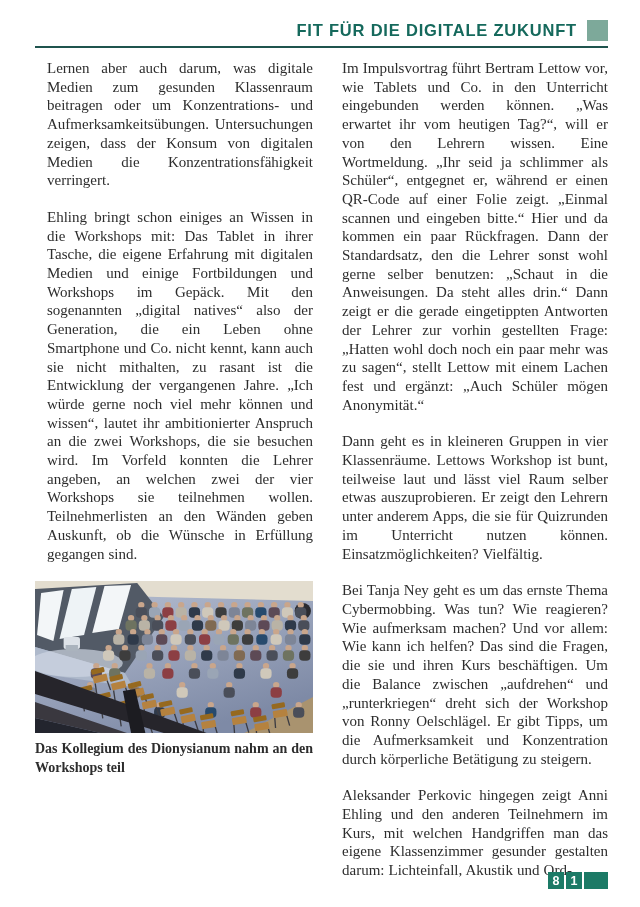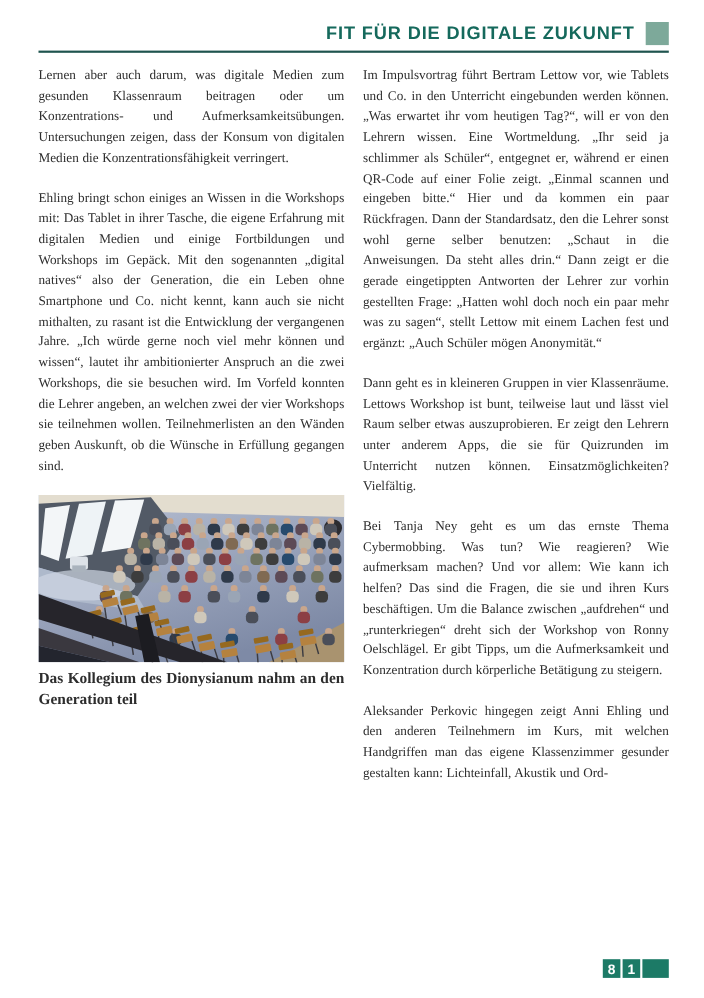--- a/index.html
+++ b/index.html
@@ -13,21 +13,21 @@
   .page-title{
     font-family:"Liberation Sans","DejaVu Sans",sans-serif;font-weight:bold;
     font-size:16.5px;letter-spacing:.8px;color:#15695c;margin:0;line-height:21px;
   }
   .header-square{width:21px;height:21px;background:#7da99a;flex:0 0 auto;}
   .header-rule{height:2px;background:#1f544e;margin-top:5px;}
   
   .columns{display:flex;gap:17px;margin-top:11px;}
   .col{flex:1;min-width:0;}
   p.body{
-    font-size:12px;line-height:18.7px;text-align:justify;margin:0 0 18px 0;
+    font-size:15px;line-height:18.7px;text-align:justify;margin:0 0 18px 12px;
     hyphens:auto;-webkit-hyphens:auto;word-spacing:.3px;
   }
   figure.photo-figure{margin:0 0 24px 0;}
   svg.photo{display:block;width:100%;height:152px;}
   .caption{
     font-weight:bold;font-size:14px;line-height:18.5px;margin-top:7px;
     text-align:justify;color:#2d2d2d;
   }
   
   .footer{position:absolute;right:32px;bottom:18px;display:flex;gap:2px;}
@@ -179,30 +179,30 @@
               <use href="#ch" transform="translate(200,140) rotate(-10)"></use>
             <use href="#ch" transform="translate(240,133) rotate(-10)"></use>
               <use href="#ch" transform="translate(222,146) rotate(-10)"></use>
           </g>
 
           <polygon points="0,90 168,152 126,152 0,113" fill="#26252b"></polygon>
           <polygon points="0,121 90,152 64,152 0,137" fill="#3a383f"></polygon>
           <polygon points="86,110 98,108 108,152 94,152" fill="#1c1c21"></polygon>
           <polygon points="0,137 64,152 0,152" fill="#23252e"></polygon>
         </svg>
-        <figcaption class="caption">Das Kollegium des Dionysianum nahm an den Generation teil</figcaption>
+        <figcaption class="caption">Das Kollegium des Dionysianum nahm an den Workshops teil</figcaption>
       </figure>
 
     </section>
 
     <section class="col">
       <p class="body">Im Impulsvortrag führt Bertram Lettow vor, wie Tablets und Co. in den Unterricht eingebunden werden können. „Was erwartet ihr vom heutigen Tag?“, will er von den Lehrern wissen. Eine Wortmeldung. „Ihr seid ja schlimmer als Schüler“, entgegnet er, während er einen QR-Code auf einer Folie zeigt. „Einmal scannen und eingeben bitte.“ Hier und da kommen ein paar Rückfragen. Dann der Standardsatz, den die Lehrer sonst wohl gerne selber benutzen: „Schaut in die Anweisungen. Da steht alles drin.“ Dann zeigt er die gerade eingetippten Antworten der Lehrer zur vorhin gestellten Frage: „Hatten wohl doch noch ein paar mehr was zu sagen“, stellt Lettow mit einem Lachen fest und ergänzt: „Auch Schüler mögen Anonymität.“</p>
       <p class="body">Dann geht es in kleineren Gruppen in vier Klassenräume. Lettows Workshop ist bunt, teilweise laut und lässt viel Raum selber etwas auszuprobieren. Er zeigt den Lehrern unter anderem Apps, die sie für Quizrunden im Unterricht nutzen können. Einsatzmöglichkeiten? Vielfältig.</p>
       <p class="body">Bei Tanja Ney geht es um das ernste Thema Cybermobbing. Was tun? Wie reagieren? Wie aufmerksam machen? Und vor allem: Wie kann ich helfen? Das sind die Fragen, die sie und ihren Kurs beschäftigen. Um die Balance zwischen „aufdrehen“ und „runterkriegen“ dreht sich der Workshop von Ronny Oelschlägel. Er gibt Tipps, um die Aufmerksamkeit und Konzentration durch körperliche Betätigung zu steigern.</p>
-      <p class="body">Aleksander Perkovic hingegen zeigt Anni Ehling und den anderen Teilnehmern im Kurs, mit welchen Handgriffen man das eigene Klassenzimmer gesunder gestalten kann: Lichteinfall, Akustik und Ord-</p>
+      <p class="body">Aleksander Perkovic hingegen zeigt Anni Ehling und den anderen Teilnehmern im Kurs, mit welchen Handgriffen man das eigene Klassenzimmer gesunder gestalten darum: Lichteinfall, Akustik und Ord-</p>
     </section>
 
   </main>
 
   <footer class="footer">
     <div class="pagebox">8</div>
     <div class="pagebox">1</div>
     <div class="pagebox blank"></div>
   </footer>
 

